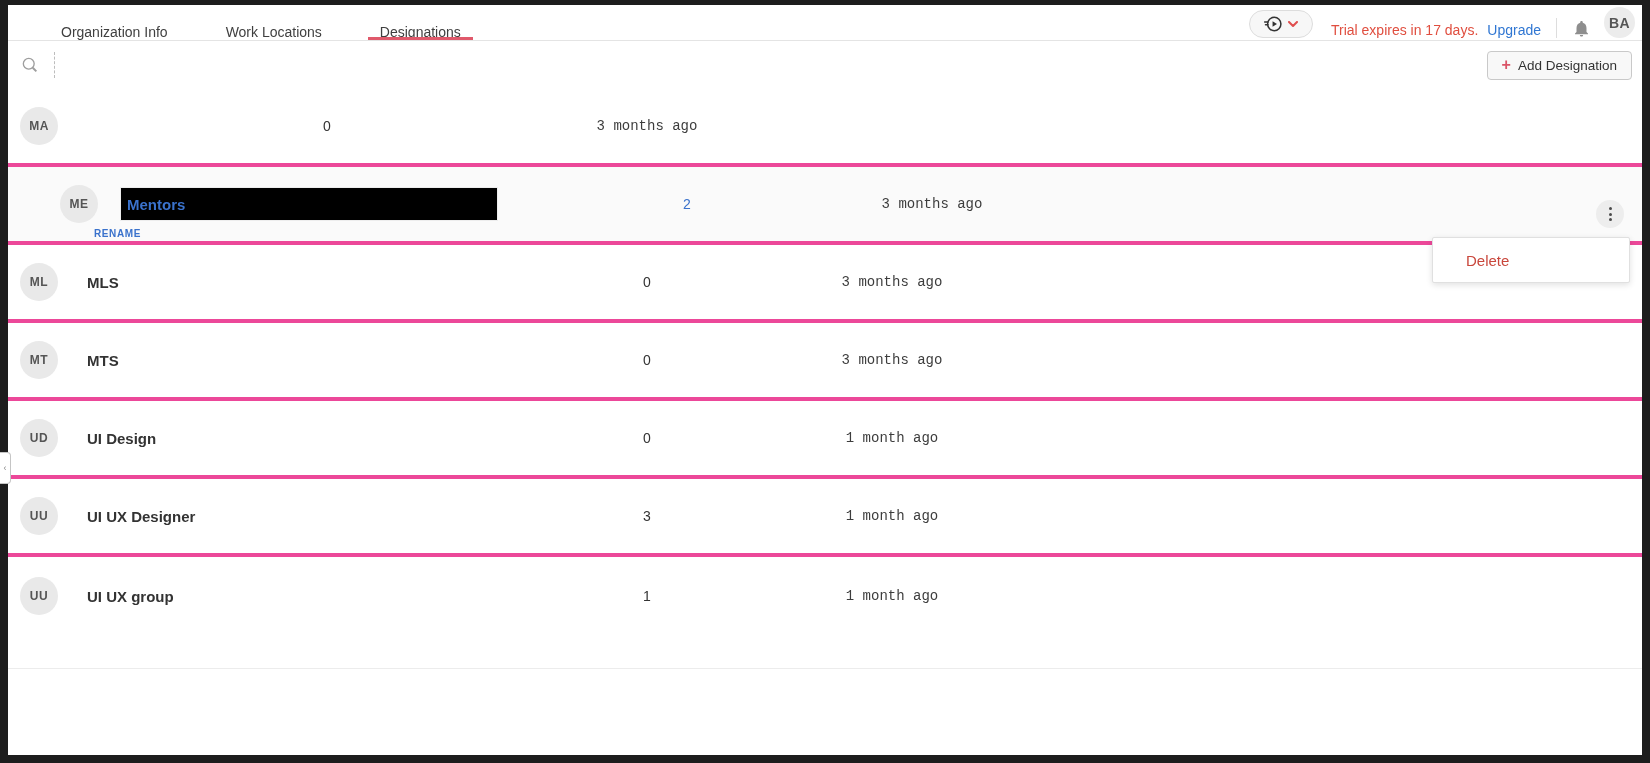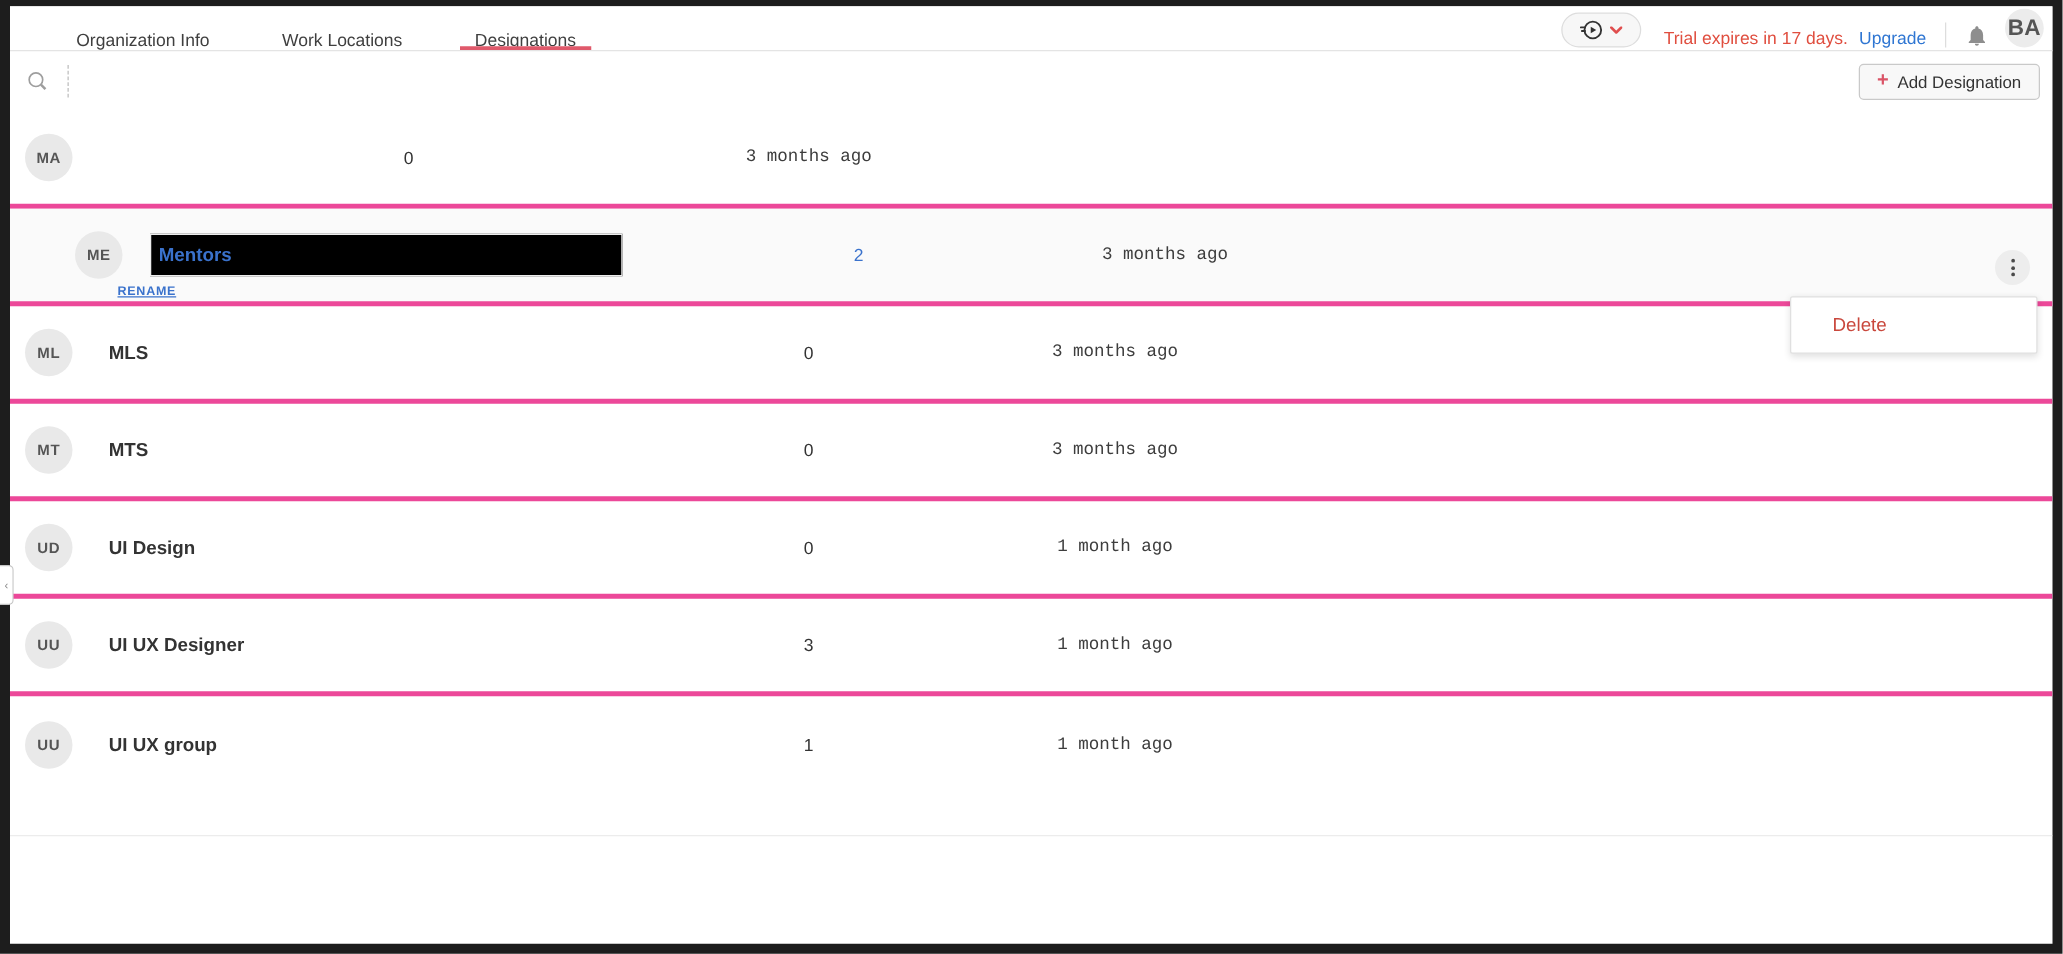--- a/index.html
+++ b/index.html
@@ -33,21 +33,21 @@
     background:#f7f7f7; display:flex; align-items:center; justify-content:center;
     gap:5px; cursor:pointer;
   }
   .trial { font-size:14px; color:#e04e3f; margin-left:18px; white-space:nowrap; }
   .upgrade { font-size:14px; color:#2f76d2; margin-left:9px; cursor:pointer; white-space:nowrap; }
   .vdivider { width:1px; height:20px; background:#ddd; margin:0 15px; }
   .bell { display:flex; cursor:pointer; }
   .avatar-top {
     width:31px; height:31px; border-radius:50%; background:#ececec;
     display:flex; align-items:center; justify-content:center;
-    font-size:18px; font-weight:bold; color:#555; margin-left:13px; cursor:pointer;
+    font-size:14px; font-weight:bold; color:#555; margin-left:13px; cursor:pointer;
     letter-spacing:.3px;
   }
 
   
   .toolbar { height:48px; display:flex; align-items:center; padding-left:12px; }
   .search-btn { display:flex; cursor:pointer; }
   .dashed-sep { border-left:1px dashed #bdbdbd; height:26px; margin-left:14px; }
   .add-btn {
     margin-left:auto; margin-right:10px; height:29px; padding:0 14px;
     background:#f8f8f8; border:1px solid #c9c9c9; border-radius:4px;
@@ -78,21 +78,21 @@
   .cell-users { text-align:center; font-size:14px; color:#333; }
   .cell-created { text-align:center; font-size:14px; color:#3d3d3d;font-family:Liberation Mono, monospace; }
   .link-blue { color:#3a72cc !important; cursor:pointer; }
 
   .name-editbox {
     width:378px; height:34px; border:1px solid #ededed; background:#000000;
     display:flex; align-items:center; padding-left:6px; margin-left:-7px;
   }
   .rename {
     position:absolute; left:86px; top:61px; font-size:10px; font-weight:bold;
-    color:#3a72cc; letter-spacing:.6px; cursor:pointer;text-decoration:underline;
+    color:#3a72cc; letter-spacing:.6px; cursor:pointer;
   }
   .kebab-btn {
     position:absolute; right:18px; top:33px; width:28px; height:28px;
     border-radius:50%; background:#ededed; display:flex; flex-direction:column;
     align-items:center; justify-content:center; gap:2.5px; cursor:pointer; z-index:3;
   }
   .kebab-btn i { width:3px; height:3px; border-radius:50%; background:#4a4a4a; }
   .dropdown {
     position:absolute; right:12px; top:70px; width:198px; height:46px;
     background:#fff; border:1px solid #e0e0e0; border-radius:2px;

